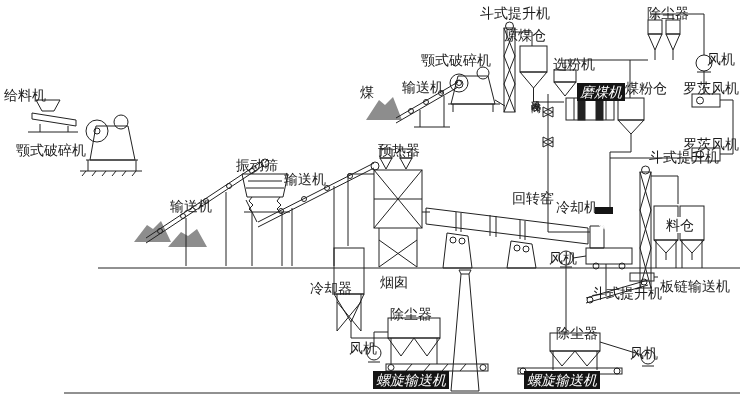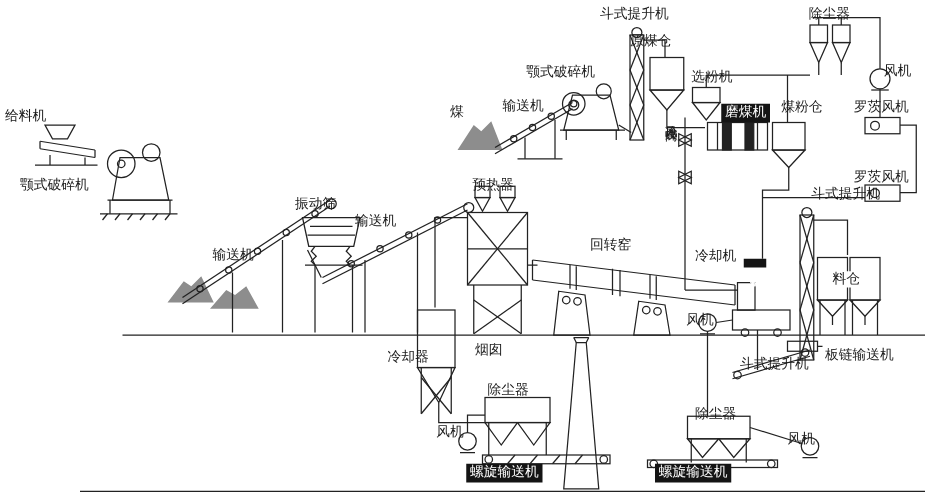--- a/index.html
+++ b/index.html
@@ -1,21 +1,21 @@
 <!DOCTYPE html>
 <html><head>
 <meta charset="utf-8">
 <style>
   html,body{margin:0;padding:0;background:#fff;}
   .stage{position:relative;width:740px;height:402px;background:#ffffff;overflow:hidden;
          font-family:"DejaVu Sans",sans-serif;}
   .art{position:absolute;left:0;top:0;}
-  .lbl{position:absolute;font-size:11px;line-height:1.15;color:#1b1b1b;white-space:nowrap;
+  .lbl{position:absolute;font-size:14px;line-height:1.15;color:#1b1b1b;white-space:nowrap;
        font-family:"DejaVu Sans",sans-serif;}
-  .lbl.inv{background:#141414;color:#ffffff;padding:1px 3px;}
+  .lbl.inv{background:#141414;color:#ffffff;padding:1px 3px;font-style:italic;}
   .lbl.vert{writing-mode:vertical-rl;text-orientation:upright;font-size:10px;letter-spacing:1px;
             white-space:normal;}
   .lbl.bg{background:#ffffff;padding:0 1px;}
 </style>
 </head>
 <body>
 
 <div class="stage">
 
   <svg class="art" width="740" height="402" viewBox="0 0 740 402">
@@ -366,21 +366,21 @@
   <div class="lbl" style="left:480px;top:5px">斗式提升机</div>
   <div class="lbl" style="left:504px;top:27px">原煤仓</div>
   <div class="lbl" style="left:647px;top:5px">除尘器</div>
   <div class="lbl" style="left:707px;top:51px">风机</div>
   <div class="lbl" style="left:553px;top:56px">选粉机</div>
   <div class="lbl inv" style="left:577px;top:83px">磨煤机</div>
   <div class="lbl" style="left:625px;top:80px">煤粉仓</div>
   <div class="lbl" style="left:683px;top:80px">罗茨风机</div>
   <div class="lbl" style="left:683px;top:136px">罗茨风机</div>
   <div class="lbl vert" style="left:530px;top:92px">冷风蝶阀</div>
-  <div class="lbl" style="left:472px;top:190px">回转窑</div>
+  <div class="lbl" style="left:512px;top:190px">回转窑</div>
   <div class="lbl" style="left:556px;top:199px">冷却机</div>
   <div class="lbl vert inv" style="left:595px;top:207px">煤粉燃烧器</div>
   <div class="lbl" style="left:549px;top:250px">风机</div>
   <div class="lbl" style="left:649px;top:149px">斗式提升机</div>
   <div class="lbl bg" style="left:665px;top:217px">料仓</div>
   <div class="lbl" style="left:660px;top:278px">板链输送机</div>
   <div class="lbl" style="left:592px;top:285px">斗式提升机</div>
   <div class="lbl" style="left:310px;top:280px">冷却器</div>
   <div class="lbl" style="left:380px;top:274px">烟囱</div>
   <div class="lbl" style="left:390px;top:306px">除尘器</div>

